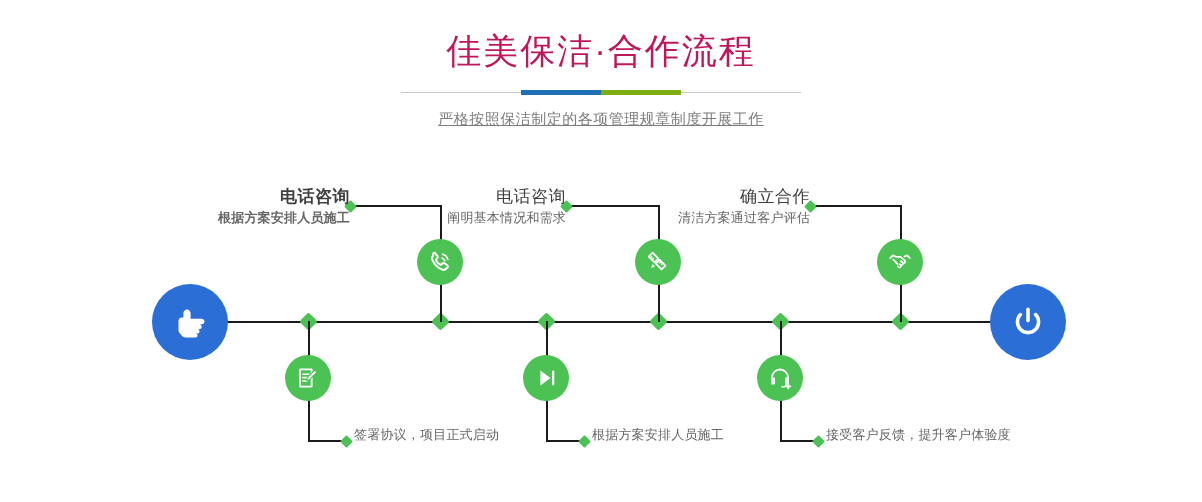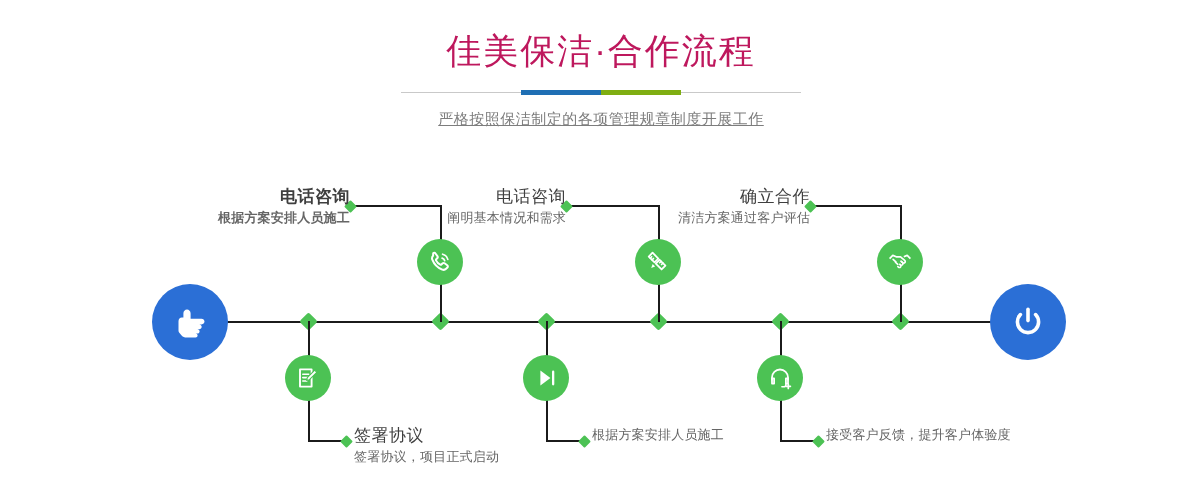--- a/index.html
+++ b/index.html
@@ -135,21 +135,20 @@
   <div class="node-circle" style="left:285px; top:355px;">
     <span>
       <svg width="26" height="26" viewBox="0 0 26 26">
         <path fill="none" stroke="#ffffff" stroke-width="1.9" stroke-linejoin="round" d="M5 4.4h11.6v17.2H5z"></path>
         <path fill="none" stroke="#ffffff" stroke-width="1.6" stroke-linecap="round" d="M7.8 9.2h6M7.8 12.6h6M7.8 16h4"></path>
         <path fill="#ffffff" stroke="#4cc254" stroke-width="1.1" stroke-linejoin="round" d="M19.7 5.2l2.1 2.1-7.4 7.4-2.8.7.7-2.8z"></path>
       </svg>
     </span>
   </div>
   <div class="lbl below" style="left:354px; top:425px; width:290px;">
-    <div class="t">签署协议</div>
     <div class="d">签署协议，项目正式启动</div>
   </div>
 
   <div class="diamond" style="left:652px; top:315px;"></div>
   <div class="stem" style="left:658px; top:205px; height:117px;"></div>
   <div class="arm" style="left:566px; top:205px; width:94px;"></div>
   <div class="tick" style="left:562px; top:202px;"></div>
   <div class="node-circle" style="left:635px; top:239px;">
     <span>
       <svg width="26" height="26" viewBox="0 0 26 26">

